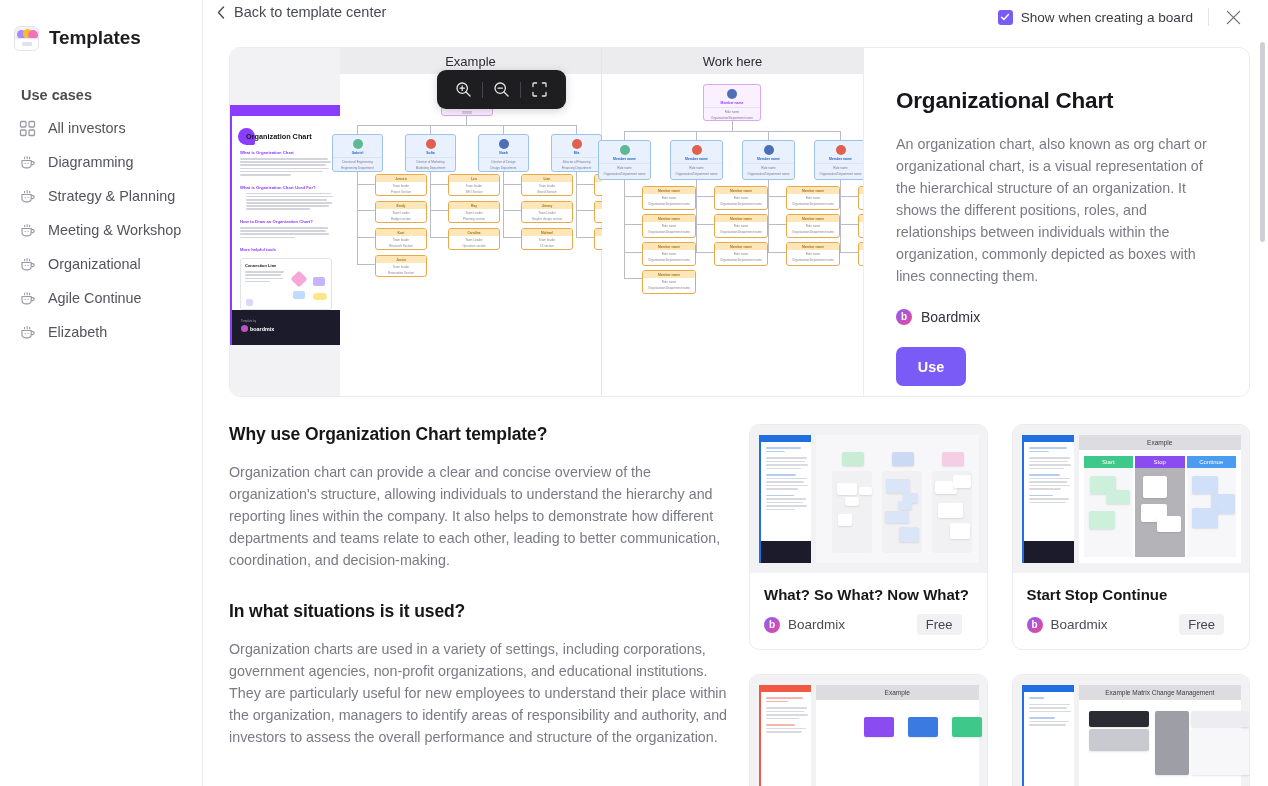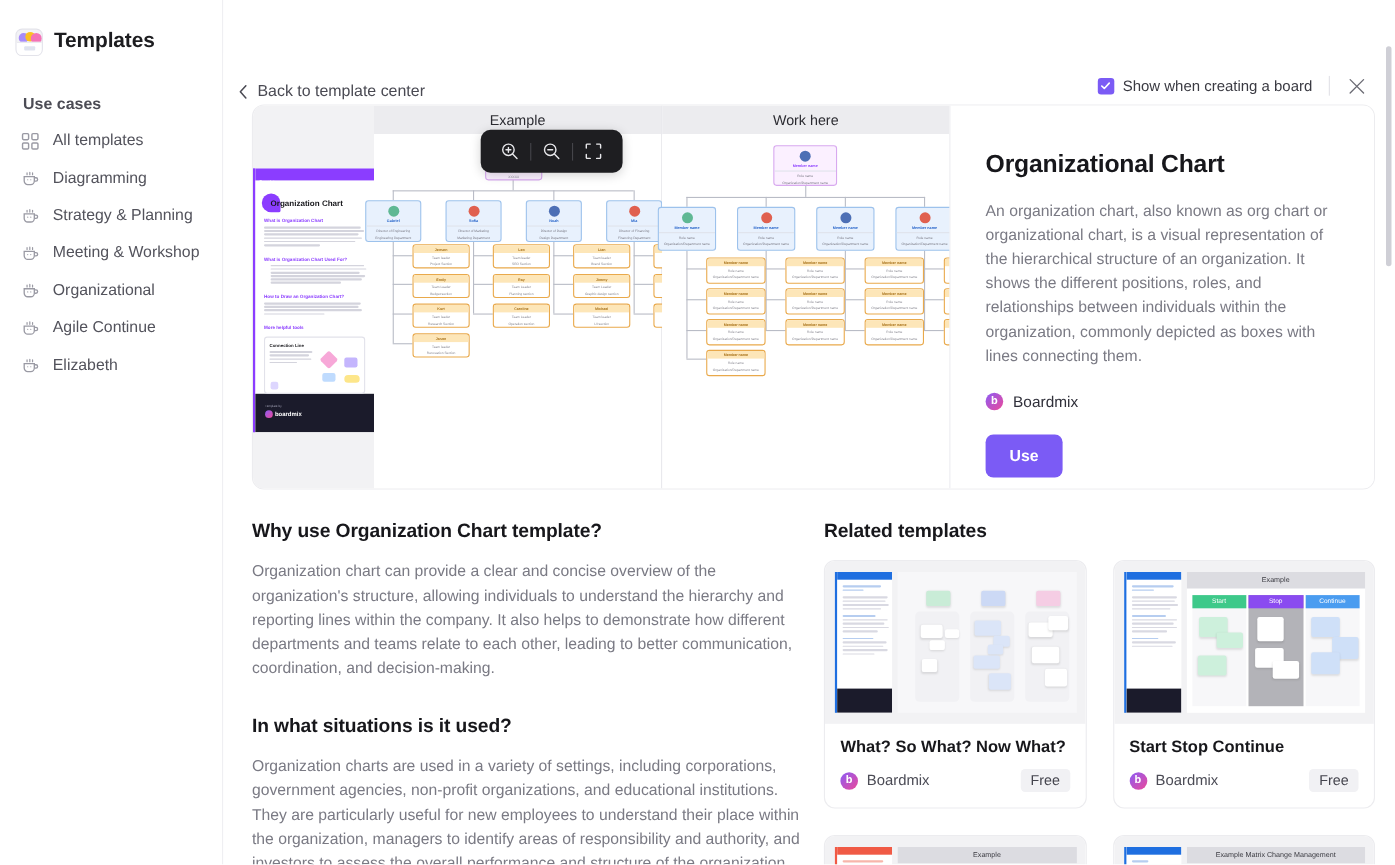--- a/index.html
+++ b/index.html
@@ -71,24 +71,23 @@
   
   .main {
     flex: 1 1 auto;
     height: 786px;
     position: relative;
     overflow: hidden;
     background: #ffffff;
   }
   .topbar {
     height: 47px;
-    display: flex; align-items: flex-end;
+    display: flex; align-items: flex-start;
     padding: 0 18px 0 8px;
     background: #fff;
-    margin-top: 48px;
   }
   .back-link {
     display: flex; align-items: center; gap: 9px;
     font-size: 14.5px; color: #4a4a53; cursor: pointer;
     padding: 4px 6px;
   }
   .chev { width: 8px; height: 13px; display: block; color: #4a4a53; }
   .topbar-right { margin-left: auto; display: flex; align-items: center; gap: 0; }
   .cb-wrap { display: flex; align-items: center; gap: 8px; cursor: pointer; padding-right: 15px;}
   .checkbox {
@@ -242,21 +241,21 @@
   .lower h2.second { margin-top: 30px; }
   .lower p {
     font-size: 14.3px; line-height: 22px; color: #7a7a84; margin: 0;
   }
 
   .cards-grid { display: grid; grid-template-columns: 1fr 1fr; gap: 24px; }
   .tcard {
     border: 1px solid #ececef; border-radius: 10px; overflow: hidden; background: #fff; cursor: pointer;
   }
   .tcard-thumb { height: 148px; background: #f2f2f4; position: relative; overflow: hidden; }
-  .tcard-body { padding: 13px 14px 14px 14px; }
+  .tcard-body { padding: 13px 25px 14px 14px; }
   .tcard-title { font-size: 15px; font-weight: 700; color: #17171b; margin-bottom: 11px; white-space: nowrap; }
   .tcard-meta { display: flex; align-items: center; gap: 8px; }
   .tcard-author { font-size: 13.5px; color: #4b4b55; }
   .badge {
     margin-left: auto; background: #f1f1f4; color: #44444d;
     font-size: 13px; border-radius: 4px; padding: 3px 9px;
   }
 
   
   .th-doc {
@@ -299,21 +298,21 @@
 
     <div class="section-label">Use cases</div>
 
     <div class="nav-item">
       <svg class="nav-icon" viewBox="0 0 17 17" fill="none">
         <rect x="1.5" y="1.5" width="5.5" height="5.5" rx="1" stroke="currentColor" stroke-width="1.3"></rect>
         <rect x="10" y="1.5" width="5.5" height="5.5" rx="1" stroke="currentColor" stroke-width="1.3"></rect>
         <rect x="1.5" y="10" width="5.5" height="5.5" rx="1" stroke="currentColor" stroke-width="1.3"></rect>
         <rect x="10" y="10" width="5.5" height="5.5" rx="1" stroke="currentColor" stroke-width="1.3"></rect>
       </svg>
-      <span>All templates</span>
+      <span>All investors</span>
     </div>
 
 
     <div class="nav-item">
       <svg class="nav-icon" viewBox="0 0 17 17" fill="none">
         <path d="M3 6.5h9.2v4.1a3.2 3.2 0 0 1-3.2 3.2H6.2A3.2 3.2 0 0 1 3 10.6V6.5z" stroke="currentColor" stroke-width="1.2"></path>
         <path d="M12.4 7.6h1.3a1.5 1.5 0 0 1 0 3h-1.3" stroke="currentColor" stroke-width="1.2"></path>
         <path d="M5.6 3.2v1.6M8.1 2.6v2.2M10.6 3.2v1.6" stroke="currentColor" stroke-width="1.1" stroke-linecap="round"></path>
         <circle cx="6.2" cy="9.4" r=".55" fill="currentColor"></circle>
           <circle cx="9" cy="9.4" r=".55" fill="currentColor"></circle>
@@ -784,21 +783,20 @@
       <section class="lower">
 
         <div class="lower-left">
           <h2>Why use Organization Chart template?</h2>
           <p>Organization chart can provide a clear and concise overview of the organization's structure, allowing individuals to understand the hierarchy and reporting lines within the company. It also helps to demonstrate how different departments and teams relate to each other, leading to better communication, coordination, and decision-making.</p>
           <h2 class="second">In what situations is it used?</h2>
           <p>Organization charts are used in a variety of settings, including corporations, government agencies, non-profit organizations, and educational institutions. They are particularly useful for new employees to understand their place within the organization, managers to identify areas of responsibility and authority, and investors to assess the overall performance and structure of the organization.</p>
         </div>
 
         <div class="lower-right">
-          <h2>Related templates</h2>
 
           <div class="cards-grid">
 
             <div class="tcard">
               <div class="tcard-thumb">
                 <div class="th-doc">
                   <div class="dh"></div>
                   <div style="padding-top:5px">
                     <div class="th-line blue" style="width:70%"></div>
                     <div class="th-line blue" style="width:38%"></div>

